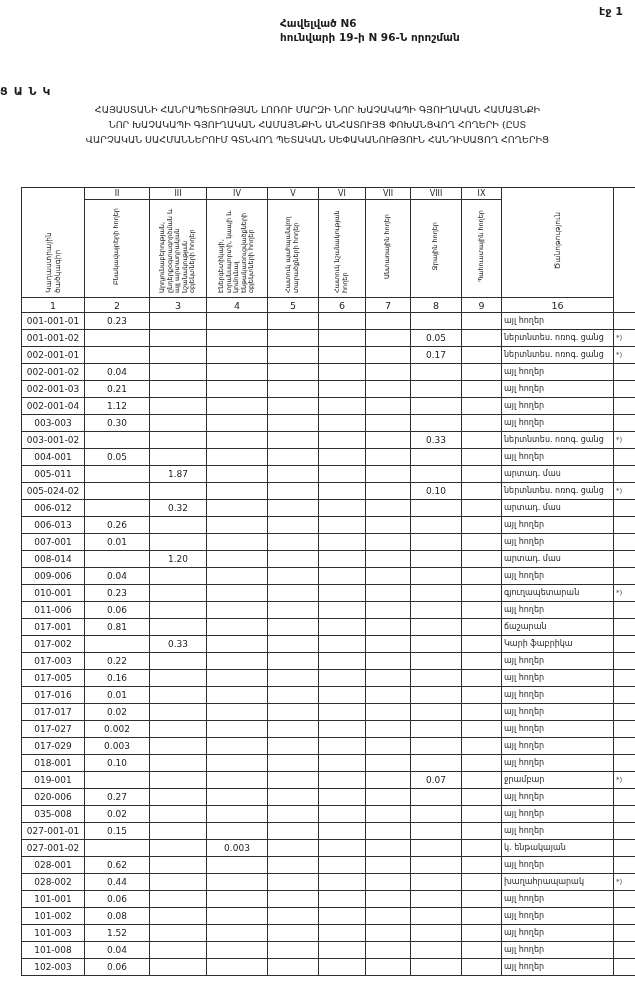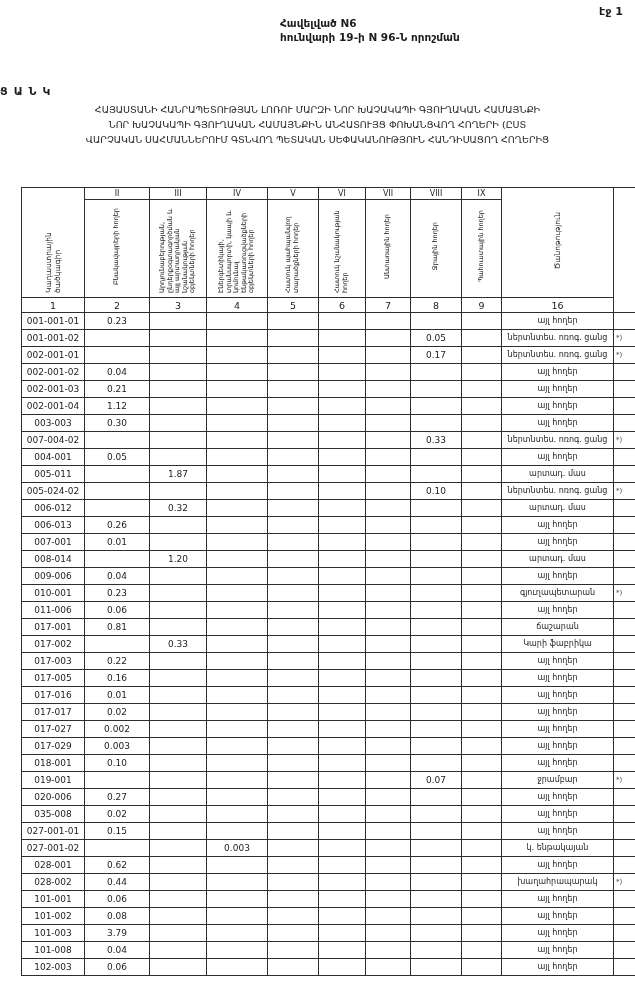--- a/index.html
+++ b/index.html
@@ -23,21 +23,21 @@
   tr.roman-row th{height:11px;font-size:8px;line-height:10px;text-align:center;}
   tr.vert-row th{height:96px;vertical-align:middle;text-align:center;}
   tr.num-row td{height:14px;font-size:9.5px;text-align:center;}
   .vt{writing-mode:vertical-rl;transform:rotate(180deg);
       font-size:6.5px;line-height:7.6px;max-height:93px;
       white-space:normal;text-align:left;display:inline-block;}
   .vt.big{font-size:7.5px;line-height:9px;max-height:104px;}
   tbody td{height:16px;font-size:9px;line-height:10px;}
   td.c-code{text-align:center;padding-left:3px;}
   td.c-val{text-align:center;}
-  td.c-remark{text-align:center;font-size:8px;padding-left:3px;
+  td.c-remark{text-align:left;font-size:8px;padding-left:3px;
       border-bottom:1px solid #2e2e2e;}
   td.c-note{font-size:7px;color:#444;text-align:left;padding-left:4px;}
 </style>
 </head>
 <body>
 
 <div class="page">
 
   <div class="page-num">էջ 1</div>
 
@@ -211,21 +211,21 @@
           <td class="c-val"></td>
           <td class="c-val"></td>
           <td class="c-val"></td>
           <td class="c-val"></td>
           <td class="c-val"></td>
           <td class="c-val"></td>
           <td class="c-remark">այլ հողեր</td>
           <td class="c-note"></td>
         </tr>
         <tr>
-          <td class="c-code">007-004-02</td>
+          <td class="c-code">003-001-02</td>
           <td class="c-val"></td>
           <td class="c-val"></td>
           <td class="c-val"></td>
           <td class="c-val"></td>
           <td class="c-val"></td>
           <td class="c-val"></td>
           <td class="c-val">0.33</td>
           <td class="c-val"></td>
           <td class="c-remark">ներտնտես. ոռոգ. ցանց</td>
           <td class="c-note">*)</td>
@@ -589,21 +589,21 @@
           <td class="c-val"></td>
           <td class="c-val"></td>
           <td class="c-val"></td>
           <td class="c-val"></td>
           <td class="c-val"></td>
           <td class="c-remark">այլ հողեր</td>
           <td class="c-note"></td>
         </tr>
         <tr>
           <td class="c-code">101-003</td>
-          <td class="c-val">3.79</td>
+          <td class="c-val">1.52</td>
           <td class="c-val"></td>
           <td class="c-val"></td>
           <td class="c-val"></td>
           <td class="c-val"></td>
           <td class="c-val"></td>
           <td class="c-val"></td>
           <td class="c-val"></td>
           <td class="c-remark">այլ հողեր</td>
           <td class="c-note"></td>
         </tr>

